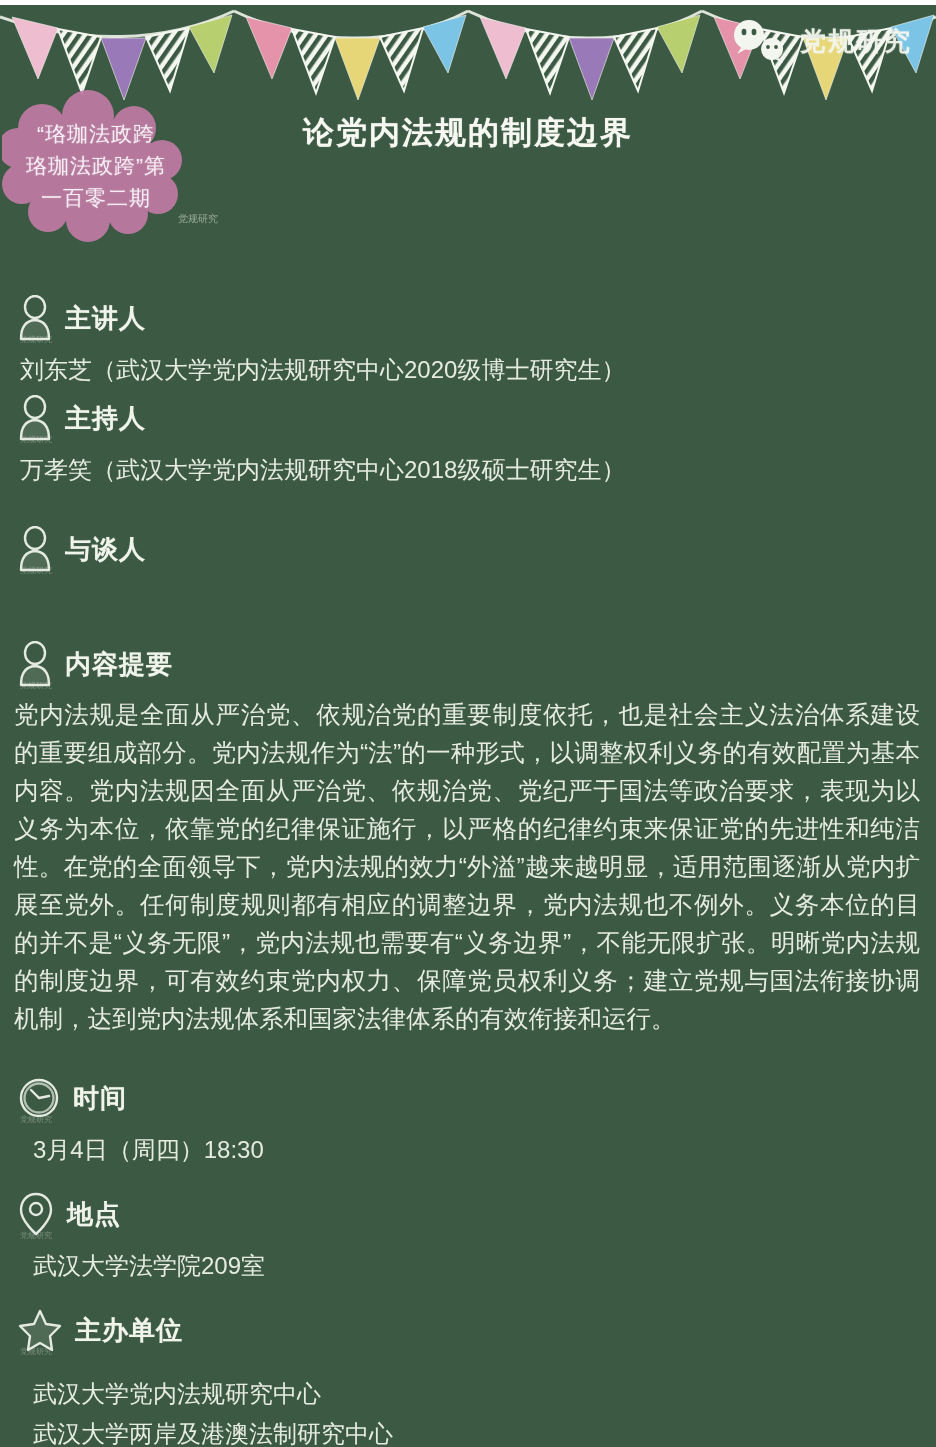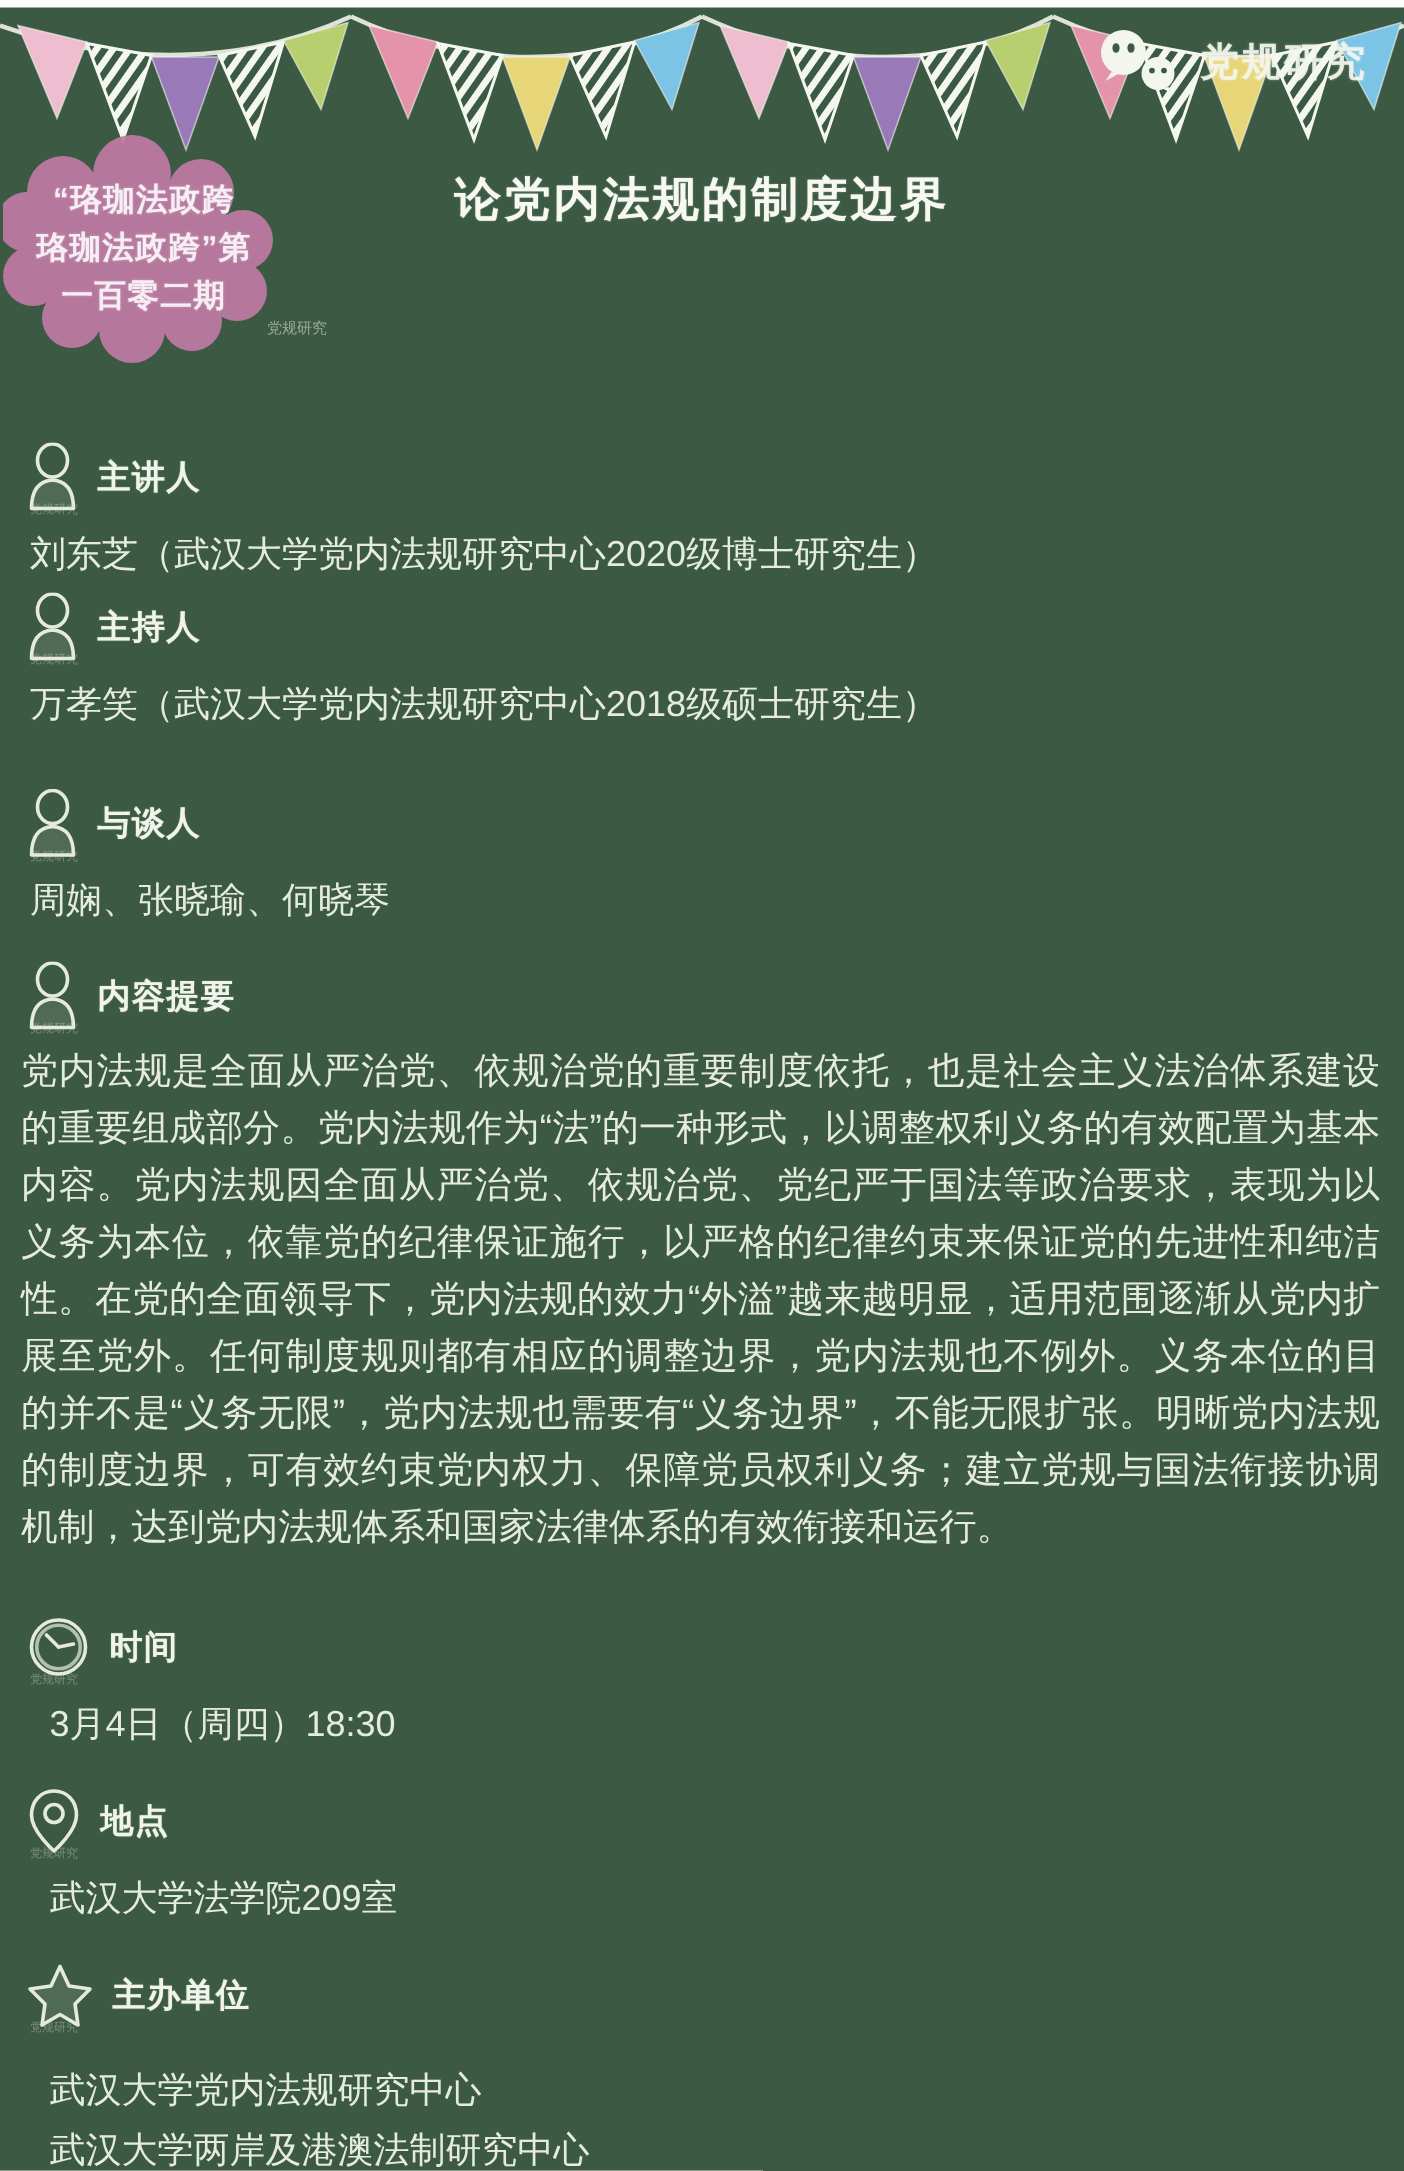--- a/index.html
+++ b/index.html
@@ -24,21 +24,21 @@
   }
   .brand-name {
     font-size:26px; font-weight:bold; color:#f3f6ee;
     letter-spacing:2px; text-shadow:0 0 2px rgba(255,255,255,.35);
     opacity:.95;
   }
 
   .badge-wrap { position:absolute; left:2px; top:86px; width:192px; height:156px; }
   .badge-text {
     position:absolute; left:4px; top:32px; width:180px;
-    text-align:center; font-size:21px; font-weight:bold;
+    text-align:center; font-size:21px; font-weight:normal;
     line-height:32px; color:#f7eef5; letter-spacing:1px;
     text-shadow:0 0 2px rgba(255,255,255,.3);
   }
   .badge-micro-wm {
     position:absolute; left:176px; top:126px;
     font-size:10px; color:#dfe6da; opacity:.55; white-space:nowrap;
   }
 
   .page-title {
     position:absolute; top:112px; left:0; right:0;
@@ -46,21 +46,21 @@
     font-size:31px; font-weight:bold; letter-spacing:2px;
     color:#f6f8f1; text-shadow:0 0 1px rgba(255,255,255,.5);
   }
 
   .section { position:absolute; left:0; right:0; }
   .sec-header {
     display:flex; align-items:center; gap:13px;
     padding-left:18px; height:48px; position:relative;
   }
   .sec-label {
-    font-size:22px; font-weight:bold; color:#f0f4ea;
+    font-size:26px; font-weight:bold; color:#f0f4ea;
     letter-spacing:1px; text-shadow:0 0 1px rgba(255,255,255,.4);
   }
   .micro-wm {
     position:absolute; left:20px; top:40px;
     font-size:8px; color:#dfe6da; opacity:.35; white-space:nowrap;
   }
   .sec-line {
     margin-top:10px; padding-left:20px;
     font-size:24px; line-height:36px; color:#e6ebe0;
   }
@@ -184,21 +184,20 @@
 
   <div class="section" style="top:525px;">
     <div class="sec-header">
       <svg class="sicon" width="34" height="46" viewBox="0 0 34 46">
         <ellipse class="chalk" cx="17" cy="12" rx="10" ry="11"></ellipse>
         <path class="chalk chalk-fill" d="M3 44 Q3 26 17 25 Q31 26 31 44 Z"></path>
       </svg>
       <span class="sec-label">与谈人</span>
       <span class="micro-wm">党规研究</span>
     </div>
-    <div class="sec-line">周娴、张晓瑜、何晓琴</div>
   </div>
 
   <div class="section" style="top:640px;">
     <div class="sec-header">
       <svg class="sicon" width="34" height="46" viewBox="0 0 34 46">
         <ellipse class="chalk" cx="17" cy="12" rx="10" ry="11"></ellipse>
         <path class="chalk chalk-fill" d="M3 44 Q3 26 17 25 Q31 26 31 44 Z"></path>
       </svg>
       <span class="sec-label">内容提要</span>
       <span class="micro-wm">党规研究</span>

